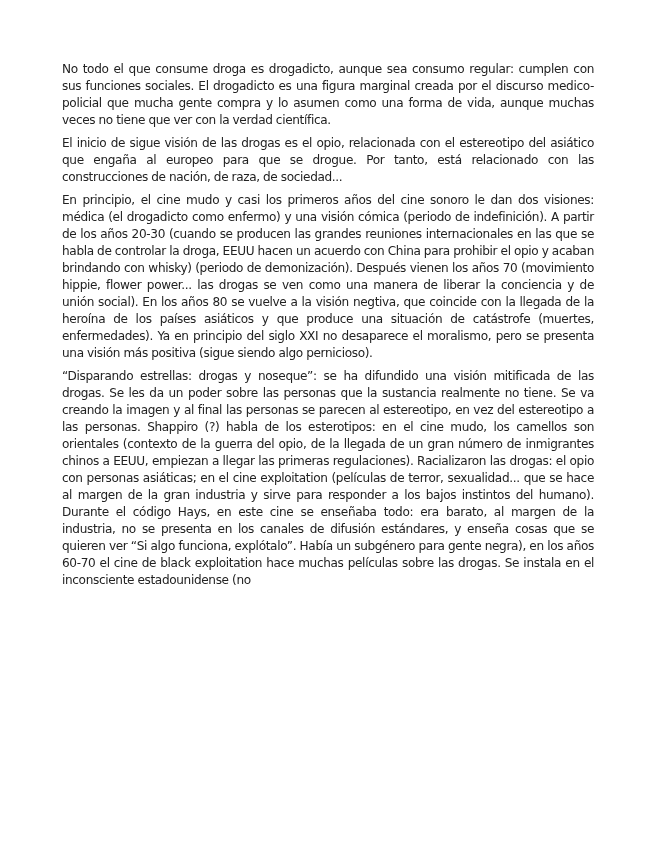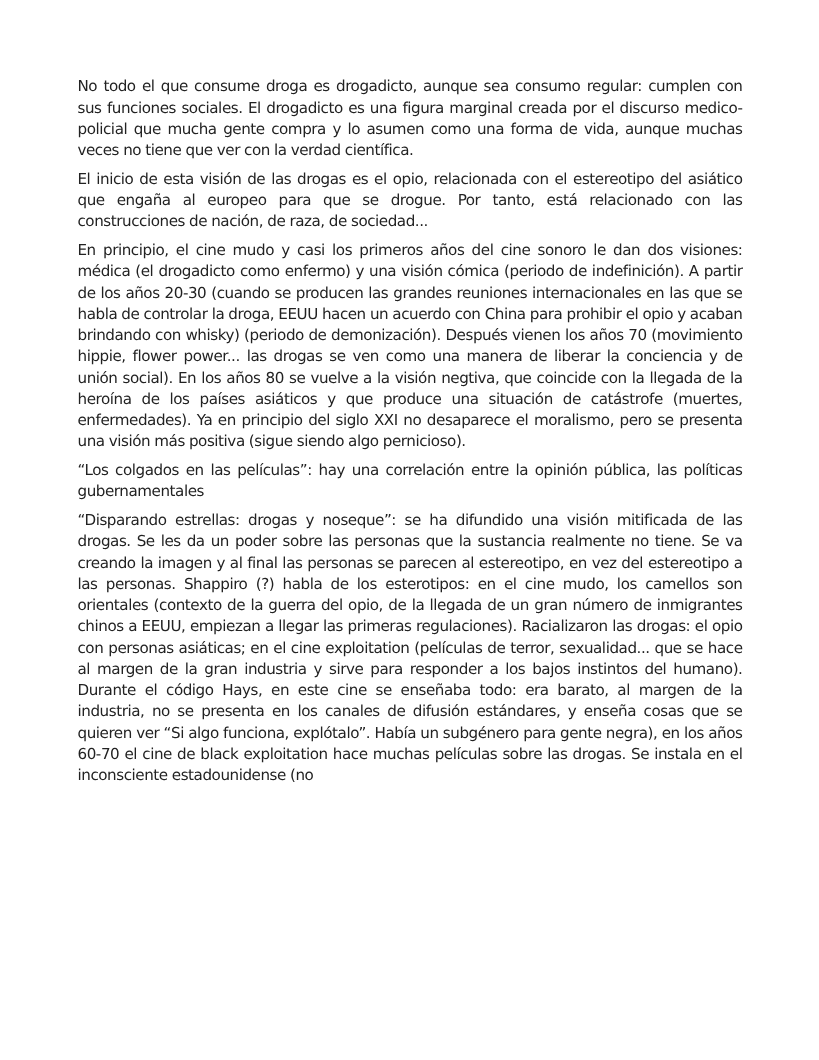--- a/index.html
+++ b/index.html
@@ -29,17 +29,16 @@
       margin: 0 0 6px 0;
       text-align: justify;
       hyphens: none;
     }
   </style>
 </head>
 <body>
 
 <div class="page">
   <p>No todo el que consume droga es drogadicto, aunque sea consumo regular: cumplen con sus funciones sociales. El drogadicto es una figura marginal creada por el discurso medico-policial que mucha gente compra y lo asumen como una forma de vida, aunque muchas veces no tiene que ver con la verdad científica.</p>
-  <p>El inicio de esta visión de las drogas es el opio, relacionada con el estereotipo del asiático que engaña al europeo para que se drogue. Por tanto, está relacionado con las construcciones de nación, de raza, de sociedad...</p>
+  <p>El inicio de sigue visión de las drogas es el opio, relacionada con el estereotipo del asiático que engaña al europeo para que se drogue. Por tanto, está relacionado con las construcciones de nación, de raza, de sociedad...</p>
   <p>En principio, el cine mudo y casi los primeros años del cine sonoro le dan dos visiones: médica (el drogadicto como enfermo) y una visión cómica (periodo de indefinición). A partir de los años 20-30 (cuando se producen las grandes reuniones internacionales en las que se habla de controlar la droga, EEUU hacen un acuerdo con China para prohibir el opio y acaban brindando con whisky) (periodo de demonización). Después vienen los años 70 (movimiento hippie, flower power... las drogas se ven como una manera de liberar la conciencia y de unión social). En los años 80 se vuelve a la visión negtiva, que coincide con la llegada de la heroína de los países asiáticos y que produce una situación de catástrofe (muertes, enfermedades). Ya en principio del siglo XXI no desaparece el moralismo, pero se presenta una visión más positiva (sigue siendo algo pernicioso).</p>
-  <p>“Los colgados en las películas”: hay una correlación entre la opinión pública, las políticas gubernamentales</p>
   <p>“Disparando estrellas: drogas y noseque”: se ha difundido una visión mitificada de las drogas. Se les da un poder sobre las personas que la sustancia realmente no tiene. Se va creando la imagen y al final las personas se parecen al estereotipo, en vez del estereotipo a las personas. Shappiro (?) habla de los esterotipos: en el cine mudo, los camellos son orientales (contexto de la guerra del opio, de la llegada de un gran número de inmigrantes chinos a EEUU, empiezan a llegar las primeras regulaciones). Racializaron las drogas: el opio con personas asiáticas; en el cine exploitation (películas de terror, sexualidad... que se hace al margen de la gran industria y sirve para responder a los bajos instintos del humano). Durante el código Hays, en este cine se enseñaba todo: era barato, al margen de la industria, no se presenta en los canales de difusión estándares, y enseña cosas que se quieren ver “Si algo funciona, explótalo”. Había un subgénero para gente negra), en los años 60-70 el cine de black exploitation hace muchas películas sobre las drogas. Se instala en el inconsciente estadounidense (no</p>
 </div>
 
 </body></html>

